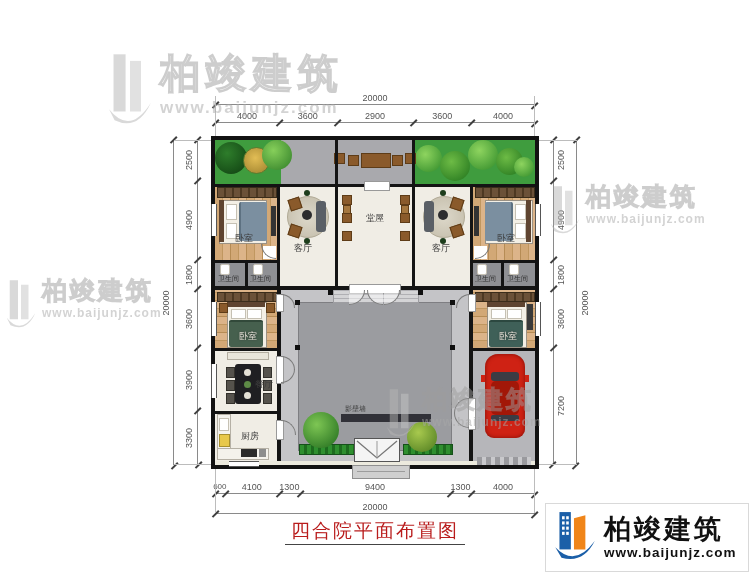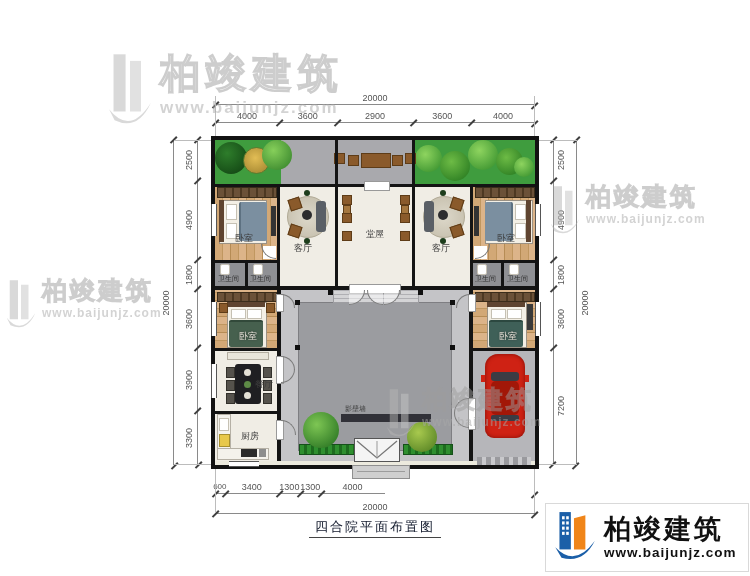--- a/index.html
+++ b/index.html
@@ -53,21 +53,21 @@
   .coldot{position:absolute;width:5px;height:5px;background:#101010;z-index:12;}
   
   .wm{position:absolute;display:flex;align-items:flex-start;opacity:.5;z-index:60;pointer-events:none;}
   .wm-name{font-weight:bold;color:transparent;-webkit-text-stroke:1.3px #9d9d9d;letter-spacing:6px;line-height:1.05;}
   .wm-url{font-weight:bold;color:#a8a8a8;letter-spacing:1px;}
   .wm-lg .wm-name{font-size:40px;}
   .wm-lg .wm-url{font-size:17px;margin-top:4px;letter-spacing:2px;}
   .wm-sm .wm-name{font-size:25px;-webkit-text-stroke:1px #9d9d9d;letter-spacing:3px;}
   .wm-sm .wm-url{font-size:12px;margin-top:3px;}
   
-  .title{position:absolute;left:215px;top:518px;width:320px;text-align:center;font-size:13px;color:#0f172a;}
+  .title{position:absolute;left:215px;top:518px;width:320px;text-align:center;font-size:19px;color:#b91c1c;}
   .title span{border-bottom:1px solid #444;padding:0 6px 3px 6px;letter-spacing:2px;}
   .logobox{position:absolute;left:545px;top:503px;width:202px;height:67px;background:#fff;
       border:1px solid #d9d9d9;display:flex;align-items:center;z-index:70;}
   .logotext{margin-left:8px;}
   .logoname{font-size:27px;font-weight:bold;color:#111;letter-spacing:3px;line-height:1;}
   .logourl{font-size:13.5px;font-weight:bold;color:#111;letter-spacing:1px;margin-top:2px;}
 </style>
 </head>
 <body>
 
@@ -121,22 +121,23 @@
 </div>
 <div class="dimrow-h" style="left:215px;top:108px;width:320px;">
   <div class="seg" style="width:64px;">4000</div>
   <div class="seg" style="width:57.6px;">3600</div>
   <div class="seg" style="width:76.8px;">2900</div>
   <div class="seg" style="width:57.6px;">3600</div>
   <div class="seg" style="width:64px;">4000</div>
 </div>
 <div class="dimrow-h" style="left:215px;top:479px;width:320px;">
   <div class="seg" style="width:9.6px;font-size:8px;">600</div>
-  <div class="seg" style="width:54.4px;">3400</div>
+  <div class="seg" style="width:54.4px;">4100</div>
   <div class="seg" style="width:20.8px;">1300</div>
+  <div class="seg" style="width:150.4px;">9400</div>
   <div class="seg" style="width:20.8px;">1300</div>
   <div class="seg" style="width:64px;">4000</div>
 </div>
 <div class="dimrow-h" style="left:215px;top:499px;width:320px;">
   <div class="seg" style="width:320px;">20000</div>
 </div>
 <div class="dimrow-v line-right" style="left:158px;top:140px;">
   <div class="seg" style="height:325px;">
       <span>20000</span>
     </div>
@@ -336,21 +337,21 @@
   <div class="room-label" style="left:217px;top:102px;">客厅</div>
 
   <div class="chair" style="left:127px;top:55px;width:8px;height:8px;"></div>
   <div class="chair" style="left:127px;top:73px;width:8px;height:8px;"></div>
   <div class="chair" style="left:127px;top:91px;width:8px;height:8px;"></div>
   <div class="chair" style="left:185px;top:55px;width:8px;height:8px;"></div>
   <div class="chair" style="left:185px;top:73px;width:8px;height:8px;"></div>
   <div class="chair" style="left:185px;top:91px;width:8px;height:8px;"></div>
   <div class="chair" style="left:128px;top:65px;width:6px;height:7px;background:#a5773f;"></div>
   <div class="chair" style="left:186px;top:65px;width:6px;height:7px;background:#a5773f;"></div>
-  <div class="room-label" style="left:151px;top:88px;font-family:Liberation Mono, monospace;">堂屋</div>
+  <div class="room-label" style="left:151px;top:72px;font-family:Liberation Mono, monospace;">堂屋</div>
 
   <div class="room-label" style="left:20px;top:92px;">卧室</div>
   <div class="room-label" style="left:282px;top:92px;">卧室</div>
 
   <div class="pillow" style="left:5px;top:124px;width:8px;height:9px;border-radius:2px;"></div>
   <div class="pillow" style="left:38px;top:124px;width:8px;height:9px;border-radius:2px;"></div>
   <div class="pillow" style="left:262px;top:124px;width:8px;height:9px;border-radius:2px;"></div>
   <div class="pillow" style="left:294px;top:124px;width:8px;height:9px;border-radius:2px;"></div>
   <div class="room-label sm" style="left:3px;top:134px;">卫生间</div>
   <div class="room-label sm" style="left:35px;top:134px;">卫生间</div>

